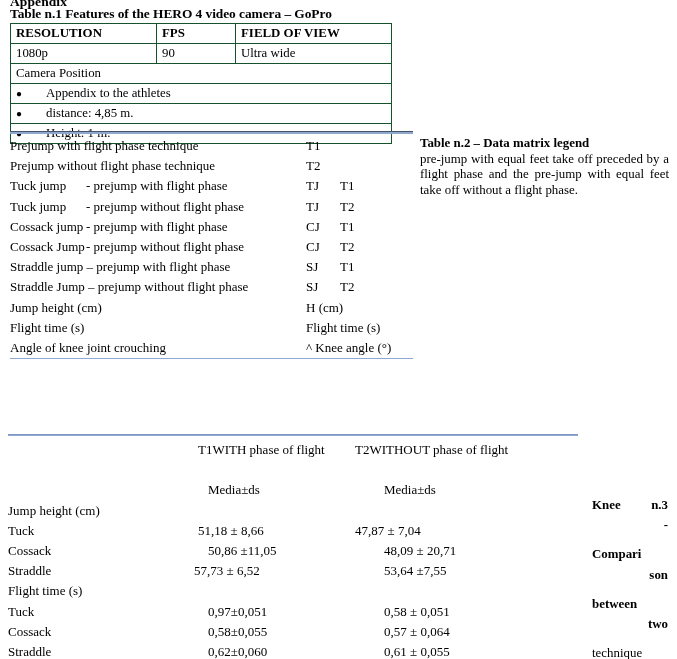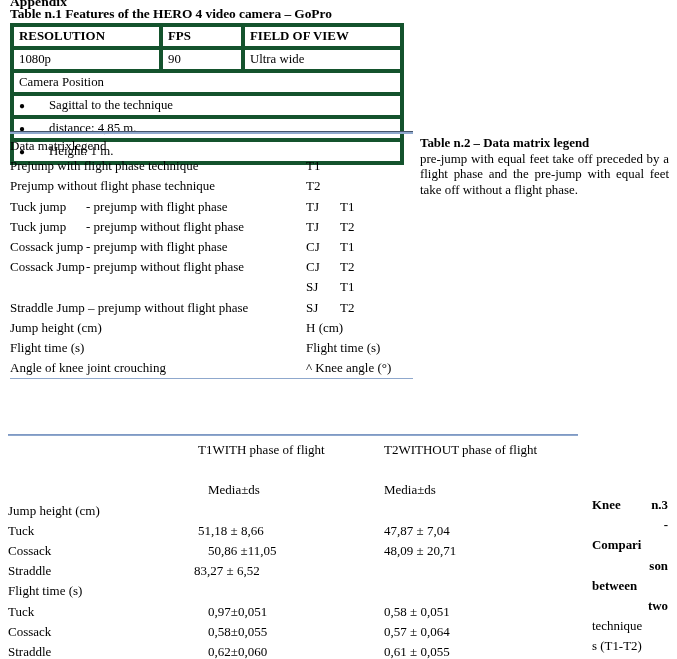--- a/index.html
+++ b/index.html
@@ -46,21 +46,21 @@
     top: 23px;
     width: 348px;
   }
   #table1 {
     border-collapse: collapse;
     width: 348px;
     table-layout: fixed;
     font-size: 12.8px;
   }
   #table1 td, #table1 th {
-    border: 4px solid #14532d;
+    border: 1px solid #14532d;
     padding: 1px 5px 2px 5px;
     text-align: left;
     vertical-align: middle;
     height: 16px;
     line-height: 15px;
     font-weight: normal;
     margin-left: 40px;
   }
   #table1 th {
     font-weight: bold;
@@ -183,21 +183,21 @@
     position: absolute;
     left: 0px;
     top: 0;
   }
   .t3-col1, .t3-col2 {
     position: absolute;
     top: 0;
     text-align: left;
   }
   .t3-col1 { left: 190px; width: 178px; }
-  .t3-col2 { left: 376px; width: 188px; }
+  .t3-col2 { left: 347px; width: 188px; }
   .t3-col1.shift-r { left: 200px; }
   .t3-col2.shift-r { left: 376px; }
   .t3-col1.shift-l { left: 186px; }
 
   
   #table3-caption {
     left: 592px;
     top: 495px;
     width: 76px;
     font-size: 12.9px;
@@ -208,21 +208,21 @@
   }
   #table3-caption .cap-b { font-weight: bold; }
   #table3-caption .cap-n { font-weight: normal; }
   .cap-line {
     display: block;
     text-align: justify;
     text-align-last: justify;
     white-space: nowrap;
   }
   .cap-line.r { text-align-last: right; }
-  .cap-line.l { text-align-last: left; }
+  .cap-line.l { text-align-last: left; margin-top: 9px; }
 </style>
 </head>
 <body>
 
 <div class="abs" id="appendix-heading">Appendix</div>
 
 <div class="abs" id="table1-caption">Table n.1 Features of the HERO 4 video camera – GoPro</div>
 
 <div class="abs" id="table1-wrap">
   <table id="table1">
@@ -237,21 +237,21 @@
         <td>90</td>
         <td>Ultra wide</td>
       </tr>
       <tr>
         <td colspan="3">Camera Position</td>
       </tr>
       <tr>
         <td colspan="3" class="bullet-cell">
           <div class="bullet-row-inner">
             <span class="bullet-dot">●</span>
-            <span class="bullet-text">Sagittal to the technique</span>
+            <span class="bullet-text">Appendix to the athletes</span>
           </div>
         </td>
       </tr>
       <tr>
         <td colspan="3" class="bullet-cell">
           <div class="bullet-row-inner">
             <span class="bullet-dot">●</span>
             <span class="bullet-text">distance: 4,85 m.</span>
           </div>
         </td>
@@ -264,23 +264,20 @@
           </div>
         </td>
       </tr>
     </tbody>
   </table>
 </div>
 
 <div class="abs" id="legend-block">
   <div class="rule-top"></div>
   <div id="legend-rows">
-    <div class="legend-row">
-      <span class="lg-label">Data matrixlegend</span>
-    </div>
   <div class="legend-row">
         <span class="lg-label">Prejump with flight phase technique</span>
         <span class="lg-code1">T1</span>
       </div>
       <div class="legend-row">
         <span class="lg-label">Prejump without flight phase technique</span>
         <span class="lg-code1">T2</span>
       </div>
       <div class="legend-row">
         <span class="lg-label">Tuck jump</span>
@@ -300,20 +297,21 @@
         <span class="lg-code1">CJ</span>
         <span class="lg-code2">T1</span>
       </div>
       <div class="legend-row">
         <span class="lg-label">Cossack Jump</span>
         <span class="lg-label2">- prejump without flight phase</span>
         <span class="lg-code1">CJ</span>
         <span class="lg-code2">T2</span>
       </div>
       <div class="legend-row">
+        <span class="lg-label">Straddle jump – prejump with flight phase</span>
         <span class="lg-code1">SJ</span>
         <span class="lg-code2">T1</span>
       </div>
       <div class="legend-row">
         <span class="lg-label">Straddle Jump – prejump without flight phase</span>
         <span class="lg-code1">SJ</span>
         <span class="lg-code2">T2</span>
       </div>
       <div class="legend-row">
         <span class="lg-label">Jump height (cm)</span>
@@ -355,21 +353,22 @@
       <span class="t3-col1">51,18 ± 8,66</span>
       <span class="t3-col2">47,87 ±  7,04</span>
     </div>
     <div class="t3-row">
       <span class="t3-label">Cossack</span>
       <span class="t3-col1 shift-r">50,86 ±11,05</span>
       <span class="t3-col2 shift-r">48,09 ± 20,71</span>
     </div>
     <div class="t3-row">
       <span class="t3-label">Straddle</span>
-      <span class="t3-col1 shift-l">83,27 ± 6,52</span>
+      <span class="t3-col1 shift-l">57,73 ± 6,52</span>
+      <span class="t3-col2 shift-r">53,64 ±7,55</span>
     </div>
     <div class="t3-row">
       <span class="t3-label">Flight time (s)</span>
     </div>
     <div class="t3-row">
       <span class="t3-label">Tuck</span>
       <span class="t3-col1 shift-r">0,97±0,051</span>
       <span class="t3-col2 shift-r">0,58 ± 0,051</span>
     </div>
     <div class="t3-row">

